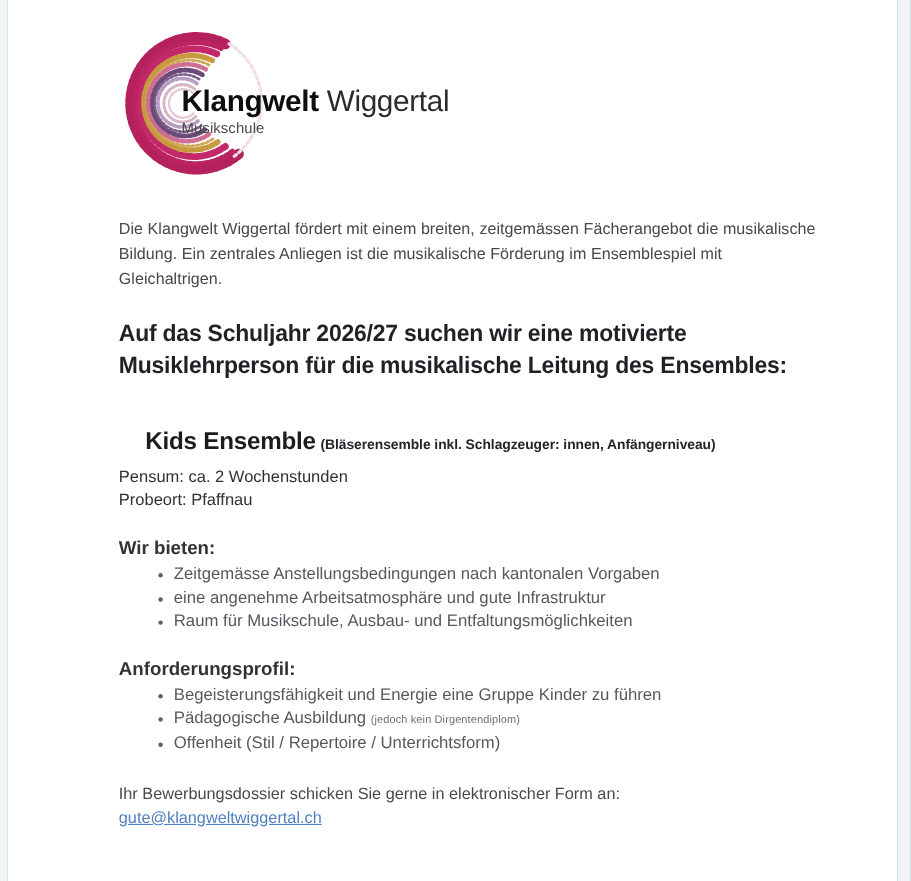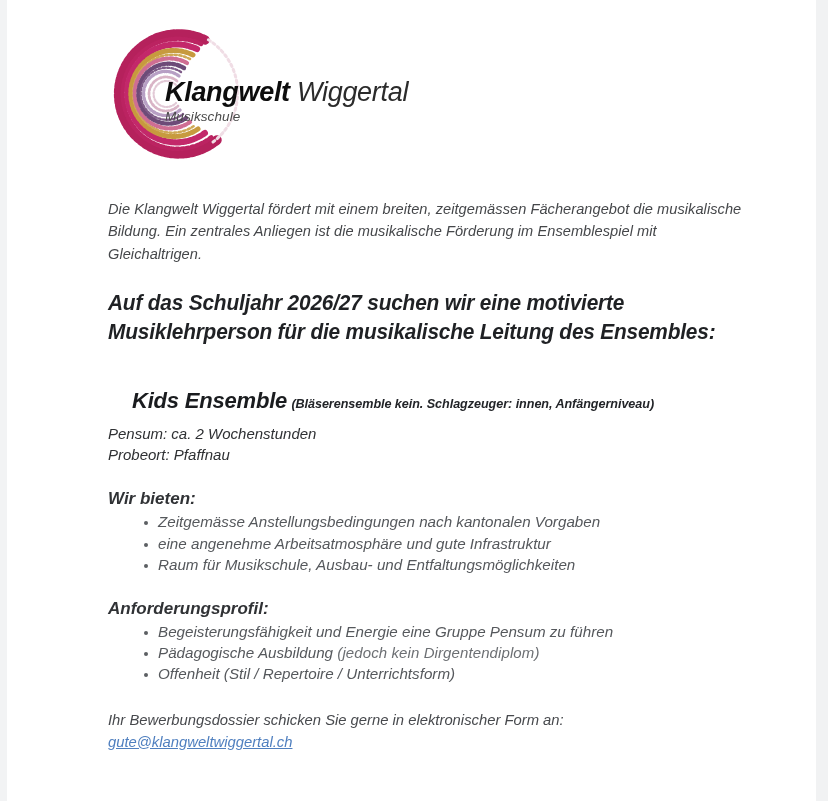--- a/index.html
+++ b/index.html
@@ -13,21 +13,20 @@
     overflow: hidden;
     font-family: "Liberation Sans", sans-serif;
     -webkit-font-smoothing: antialiased;
   }
   .page {
     position: relative;
     width: 828px;
     height: 801px;
     background: #14b8a6;
     box-sizing: border-box;
-    font-style: italic;
   }
   
   .gutter-left {
     position: absolute;
     left: 0; top: 0;
     width: 7px; height: 801px;
     background: #f2f3f4;
   }
   .gutter-right {
     position: absolute;
@@ -163,21 +162,21 @@
     content: "";
     position: absolute;
     left: 0;
     top: 9px;
     width: 4px;
     height: 4px;
     border-radius: 50%;
     background: #5c5f63;
   }
   ul.bullets li .tiny {
-    font-size: 15px;
+    font-size: 10px;
     color: #6c6f73;
     letter-spacing: 0.1px;
   }
 
   .contact {
     margin-top: 25px;
     font-size: 14.8px;
     line-height: 21.5px;
     color: #47494d;
   }
@@ -233,41 +232,41 @@
     </div>
 
     <div class="content">
 
       <p class="para">Die Klangwelt Wiggertal fördert mit einem breiten, zeitgemässen Fächerangebot die musikalische Bildung. Ein zentrales Anliegen ist die musikalische Förderung im Ensemblespiel mit Gleichaltrigen.</p>
 
       <h2 class="headline">Auf das Schuljahr 2026/27 suchen wir eine motivierte Musiklehrperson für die musikalische Leitung des Ensembles:</h2>
 
       <div class="ensemble-head">
         <span class="big">Kids Ensemble</span>
-        <span class="sub">(Bläserensemble kein. Schlagzeuger: innen, Anfängerniveau)</span>
+        <span class="sub">(Bläserensemble inkl. Schlagzeuger: innen, Anfängerniveau)</span>
       </div>
 
       <div class="facts">
         <div>Pensum: ca. 2 Wochenstunden</div>
         <div>Probeort: Pfaffnau</div>
       </div>
 
       <div class="section">
         <div class="section-title">Wir bieten:</div>
         <ul class="bullets">
           <li>Zeitgemässe Anstellungsbedingungen nach kantonalen Vorgaben</li>
           <li>eine angenehme Arbeitsatmosphäre und gute Infrastruktur</li>
           <li>Raum für Musikschule, Ausbau- und Entfaltungsmöglichkeiten</li>
         </ul>
       </div>
 
       <div class="section">
         <div class="section-title">Anforderungsprofil:</div>
         <ul class="bullets">
-          <li>Begeisterungsfähigkeit und Energie eine Gruppe Pensum zu führen</li>
+          <li>Begeisterungsfähigkeit und Energie eine Gruppe Kinder zu führen</li>
           <li><span>Pädagogische Ausbildung</span> <span class="tiny">(jedoch kein Dirgentendiplom)</span></li>
           <li>Offenheit (Stil / Repertoire / Unterrichtsform)</li>
         </ul>
       </div>
 
       <div class="contact">
         <div>Ihr Bewerbungsdossier schicken Sie gerne in elektronischer Form an:</div>
         <div><a href="#">gute@klangweltwiggertal.ch</a></div>
       </div>
 

